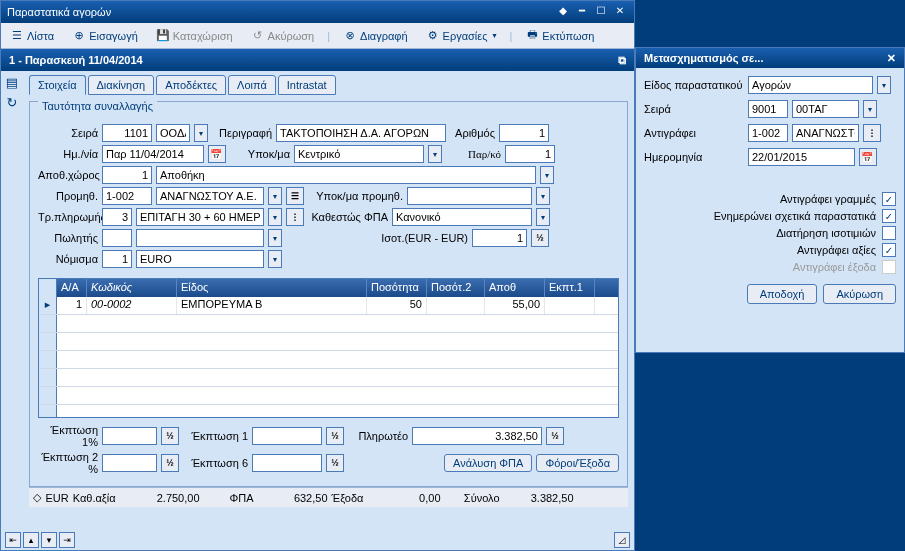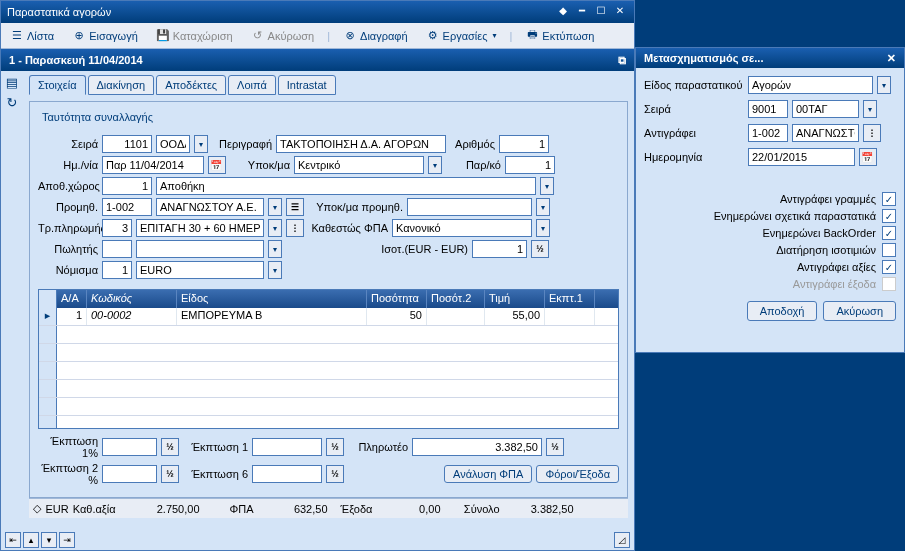--- a/index.html
+++ b/index.html
@@ -21,26 +21,26 @@
 .content { display: flex; height: calc(100% - 70px); }
 .left-icons { width: 22px; background: #d4e4f7; display: flex; flex-direction: column; align-items: center; padding-top: 4px; gap: 4px; }
 .left-icons .li { width: 16px; height: 16px; cursor: pointer; color: #003d7a; font-size: 13px; text-align: center; }
 
 .form-area { flex: 1; padding: 4px 6px; background: #d4e4f7; overflow: hidden; }
 
 .tabs { display: flex; gap: 0; margin-bottom: 6px; }
 .tab { padding: 3px 8px; border: 1px solid #4a7ab8; background: #e8edf5; color: #003d7a; cursor: pointer; border-radius: 3px 3px 0 0; margin-right: 2px; }
 .tab.active { background: #d4e4f7; border-bottom-color: #d4e4f7; }
 
-.fieldset { border: 1px solid #8aa8cf; padding: 21px 8px 8px; background: #d4e4f7; }
+.fieldset { border: 1px solid #8aa8cf; padding: 10px 8px 8px; background: #d4e4f7; }
 .fieldset-legend { color: #003d7a; padding: 0 4px; background: #d4e4f7; position: relative; top: -12px; display: inline-block; margin-bottom: -8px; }
 
 .row { display: flex; align-items: center; gap: 4px; margin-bottom: 3px; }
 .lbl { text-align: right; color: #000; }
-.w60 { width: 60px; } .w65 { width: 65px; } .w55 { width: 55px; } .w45 { width: 45px; }
+.w60 { width: 60px; } .w65 { width: 65px; } .w55 { width: 55px; font-family: Liberation Serif, serif; } .w45 { width: 45px; }
 .w80 { width: 80px; } .w95 { width: 95px; }
 
 input[type=text], .inp { height: 18px; border: 1px solid #4a7ab8; background: #fff; padding: 0 3px; font-size: 11px; }
 .inp.r { text-align: right; }
 .dd-btn { width: 14px; height: 18px; border: 1px solid #4a7ab8; background: #e8edf5; cursor: pointer; font-size: 8px; display: inline-flex; align-items: center; justify-content: center; color: #003d7a; }
 .cal-btn { width: 18px; height: 18px; border: 1px solid #4a7ab8; background: #e8edf5; cursor: pointer; font-size: 10px; display: inline-flex; align-items: center; justify-content: center; }
 .sm-btn { width: 18px; height: 18px; border: 1px solid #4a7ab8; background: #e8edf5; cursor: pointer; font-size: 9px; display: inline-flex; align-items: center; justify-content: center; font-weight: bold; }
 
 .grid { margin-top: 10px; border: 1px solid #4a7ab8; background: #fff; }
 .grid-head { display: flex; background: linear-gradient(#3a6db0, #1a4a8a); color: #fff; height: 18px; }
@@ -216,21 +216,21 @@
 
         
         <div class="grid">
           <div class="grid-head">
             <div class="gh grid-marker"></div>
             <div class="gh c-aa">Α/Α</div>
             <div class="gh c-code">Κωδικός</div>
             <div class="gh c-kind">Είδος</div>
             <div class="gh c-qty">Ποσότητα</div>
             <div class="gh c-qty2">Ποσότ.2</div>
-            <div class="gh c-price">Τιμή</div>
+            <div class="gh c-price">Αποθ</div>
             <div class="gh c-d1">Εκπτ.1</div>
           </div>
           <div class="grid-body">
             <div class="grid-row">
               <div class="gc grid-marker">▸</div>
               <div class="gc c-aa r">1</div>
               <div class="gc c-code">00-0002</div>
               <div class="gc c-kind">ΕΜΠΟΡΕΥΜΑ Β</div>
               <div class="gc c-qty r">50</div>
               <div class="gc c-qty2 r"></div>
@@ -284,21 +284,21 @@
         </div>
       </div>
 
       <div class="status-bar">
         <span>◇</span>
         <span class="status-cell">EUR</span>
         <span class="status-cell">Καθ.αξία</span>
         <span class="status-cell" style="width:80px;text-align:right">2.750,00</span>
         <span class="status-cell" style="width:50px;text-align:right">ΦΠΑ</span>
         <span class="status-cell" style="width:70px;text-align:right">632,50</span>
-        <span class="status-cell" style="width:50px;text-align:center">Έξοδα</span>
+        <span class="status-cell" style="width:50px;text-align:left">Έξοδα</span>
         <span class="status-cell" style="width:55px;text-align:right">0,00</span>
         <span class="status-cell" style="width:55px;text-align:right">Σύνολο</span>
         <span class="status-cell" style="width:70px;text-align:right">3.382,50</span>
       </div>
     </div>
   </div>
 
   <div class="nav-bar">
     <span class="nav-btn">⇤</span>
     <span class="nav-btn">▴</span>
@@ -340,24 +340,20 @@
     <div style="height:20px"></div>
     <div class="chk-row">
         <span>Αντιγράφει γραμμές</span>
         <span class="chk checked"></span>
       </div>
     <div class="chk-row">
         <span>Ενημερώνει σχετικά παραστατικά</span>
         <span class="chk checked"></span>
       </div>
     <div class="chk-row">
-        <span>Ενημερώνει BackOrder</span>
-        <span class="chk checked"></span>
-      </div>
-    <div class="chk-row">
         <span>Διατήρηση ισοτιμιών</span>
         <span class="chk"></span>
       </div>
     <div class="chk-row">
         <span>Αντιγράφει αξίες</span>
         <span class="chk checked"></span>
       </div>
     <div class="chk-row">
         <span class="disabled">Αντιγράφει έξοδα</span>
         <span class="chk" style="border-color:#ccc"></span>

